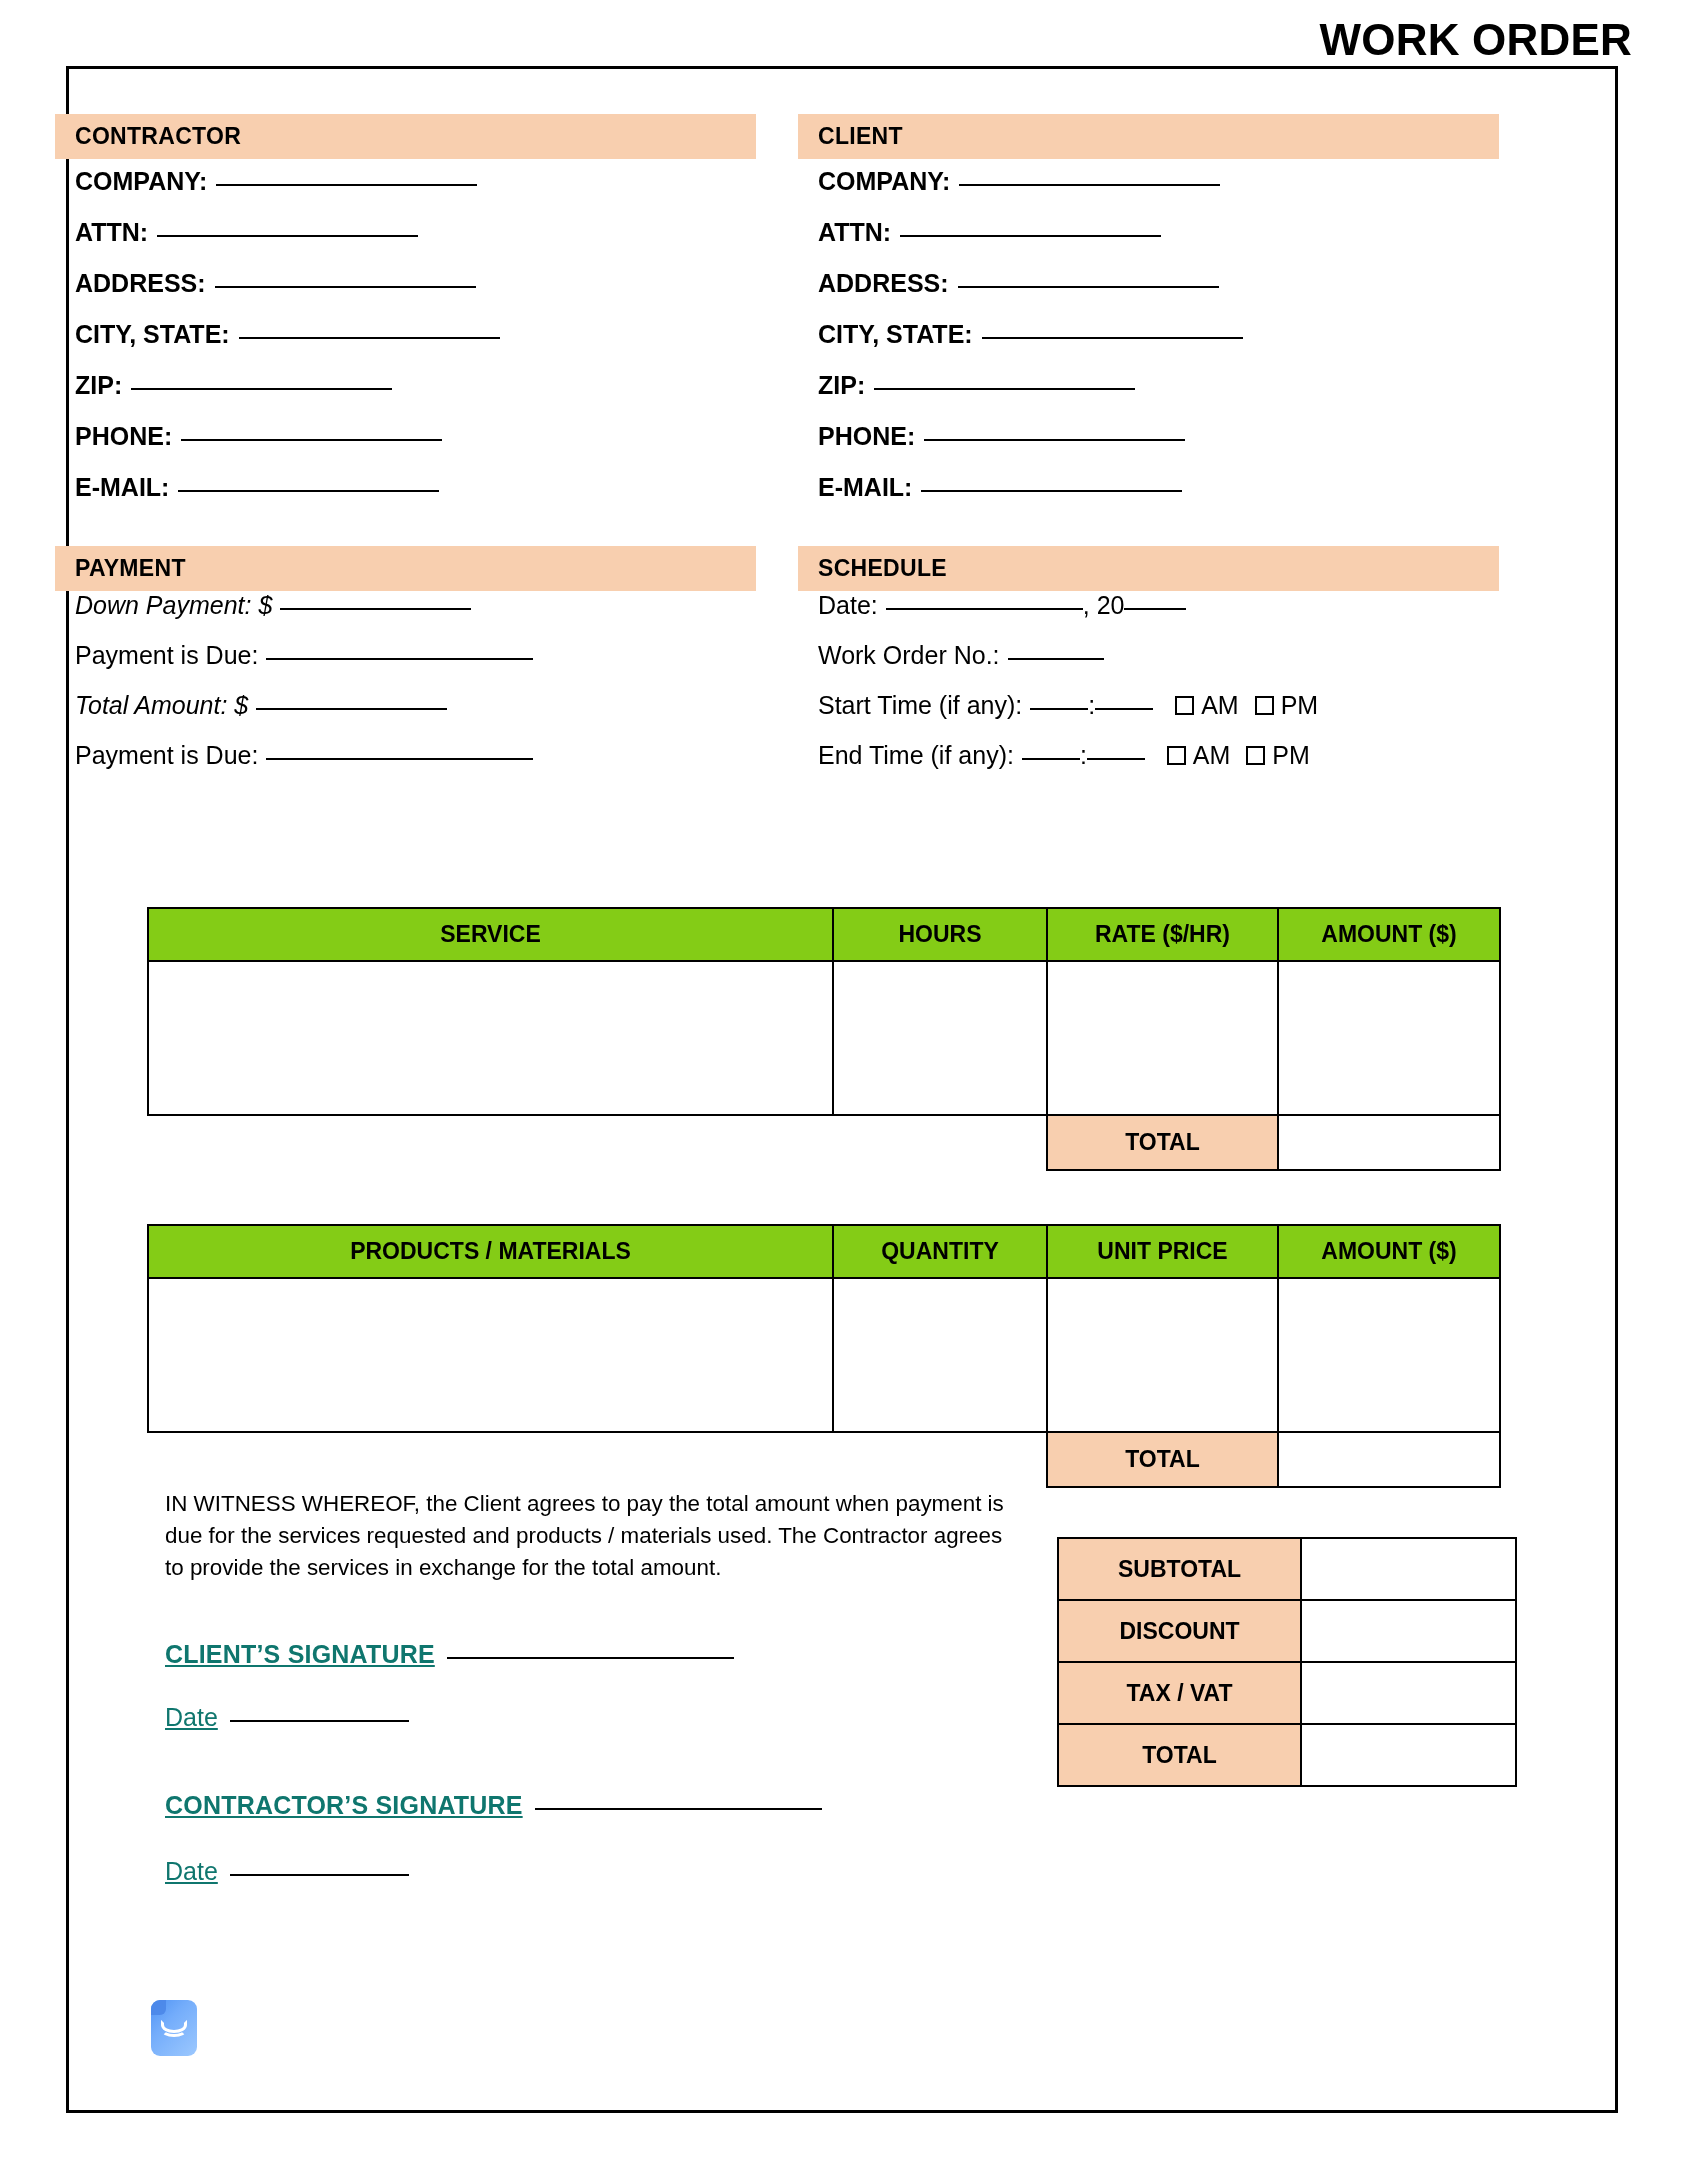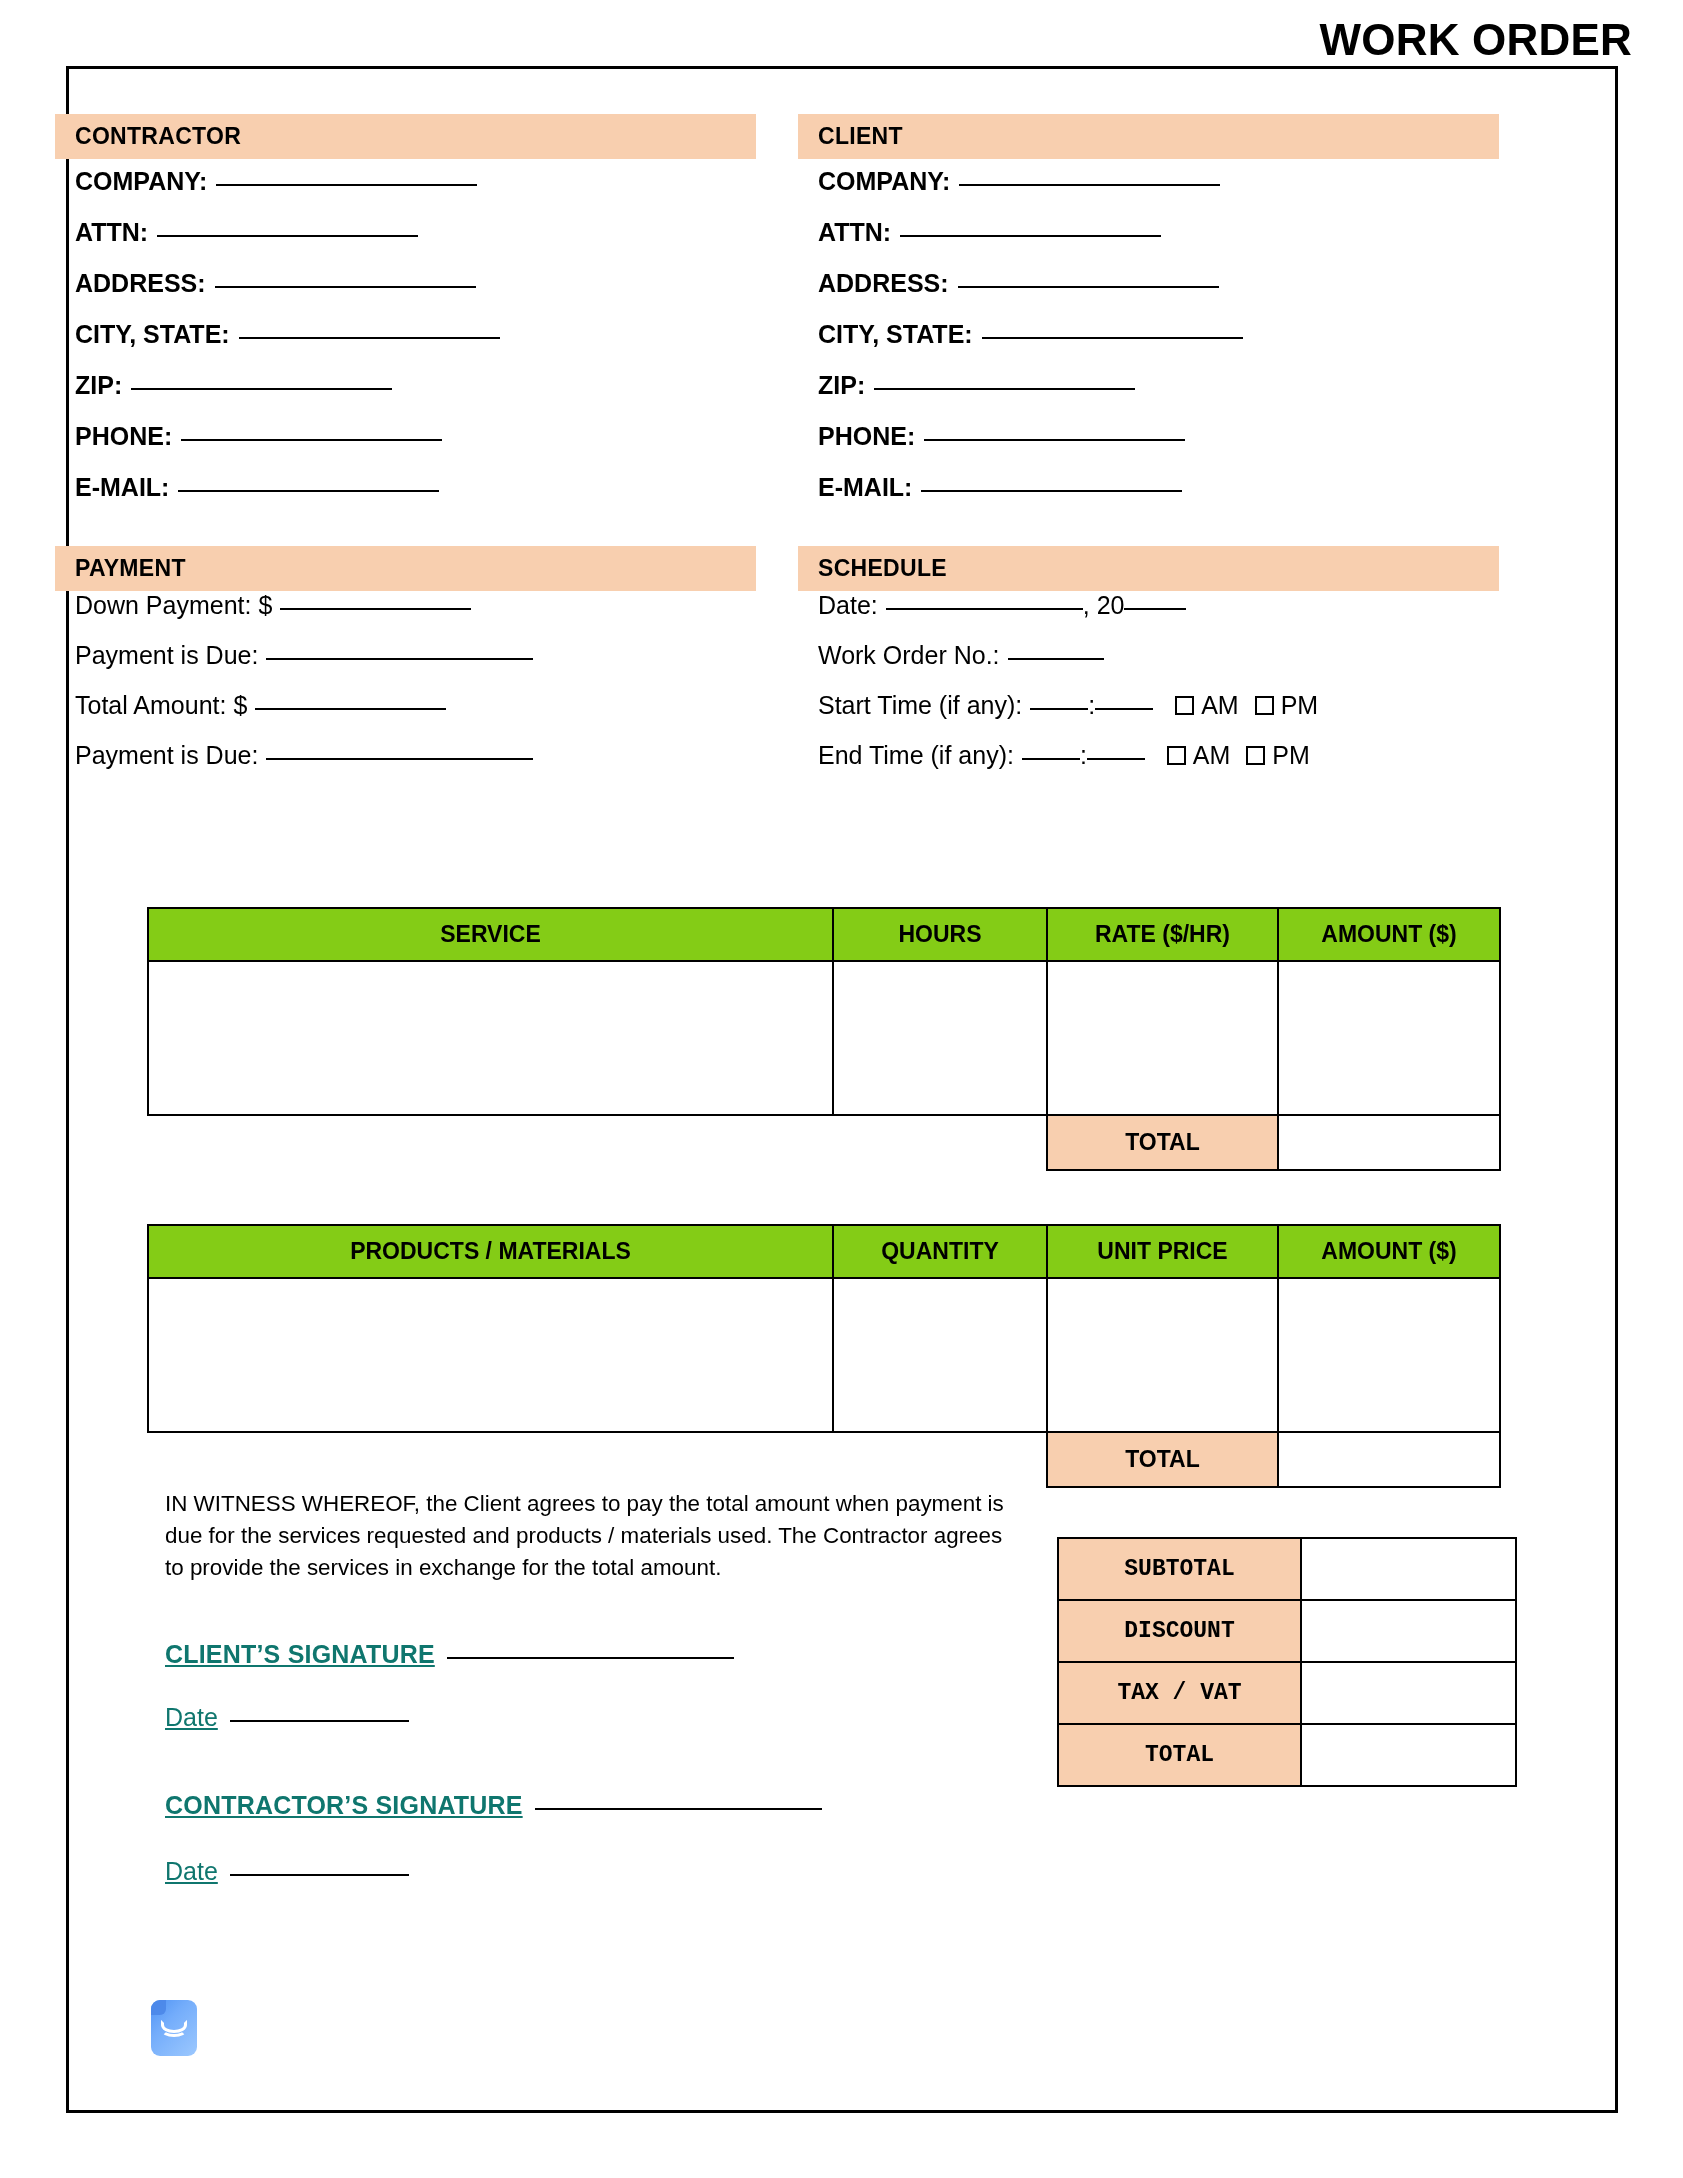--- a/index.html
+++ b/index.html
@@ -73,21 +73,21 @@
     font-weight: bold;
   }
   .field-row .lbl { margin-right: 9px; }
   .rule {
     display: inline-block;
     border-bottom: 2.5px solid #000;
     height: 1px;
     position: relative;
     top: -4px;
   }
-  .tight .lbl { margin-right: 0; }
+  .tight .lbl { margin-right: 0; font-style: italic; }
 
   
   .blk2 { margin-top: 22px; }
   .pay-row, .sch-row {
     display: flex;
     align-items: baseline;
     height: 50px;
     padding-left: 20px;
     font-size: 25px;
     color: #000;
@@ -123,21 +123,21 @@
   .tbl th { background: #84cc16; height: 53px; }
   .tbl td.body-cell { background: #fff; height: 154px; }
   .tbl td.total-lbl { background: #f8cfaf; height: 55px; }
   .tbl td.total-val { background: #fff; height: 55px; }
   .tbl td.blank { border: none; background: transparent; }
 
   #service-table  { left: 147px; top: 907px;  width: 1351px; }
   #products-table { left: 147px; top: 1224px; width: 1351px; }
   #summary-table  { left: 1057px; top: 1537px; width: 442px; border-collapse: collapse; }
   #summary-table td { height: 62px; }
-  #summary-table td.sum-lbl { background: #f8cfaf; width: 243px; font-family: Liberation Mono, monospace; }
+  #summary-table td.sum-lbl { background: #f8cfaf; width: 243px; }
   #summary-table td.sum-val { background: #fff; width: 215px; }
 
   
   .witness {
     position: absolute;
     left: 165px;
     top: 1488px;
     width: 841px;
     font-size: 22.4px;
     line-height: 1.42;

